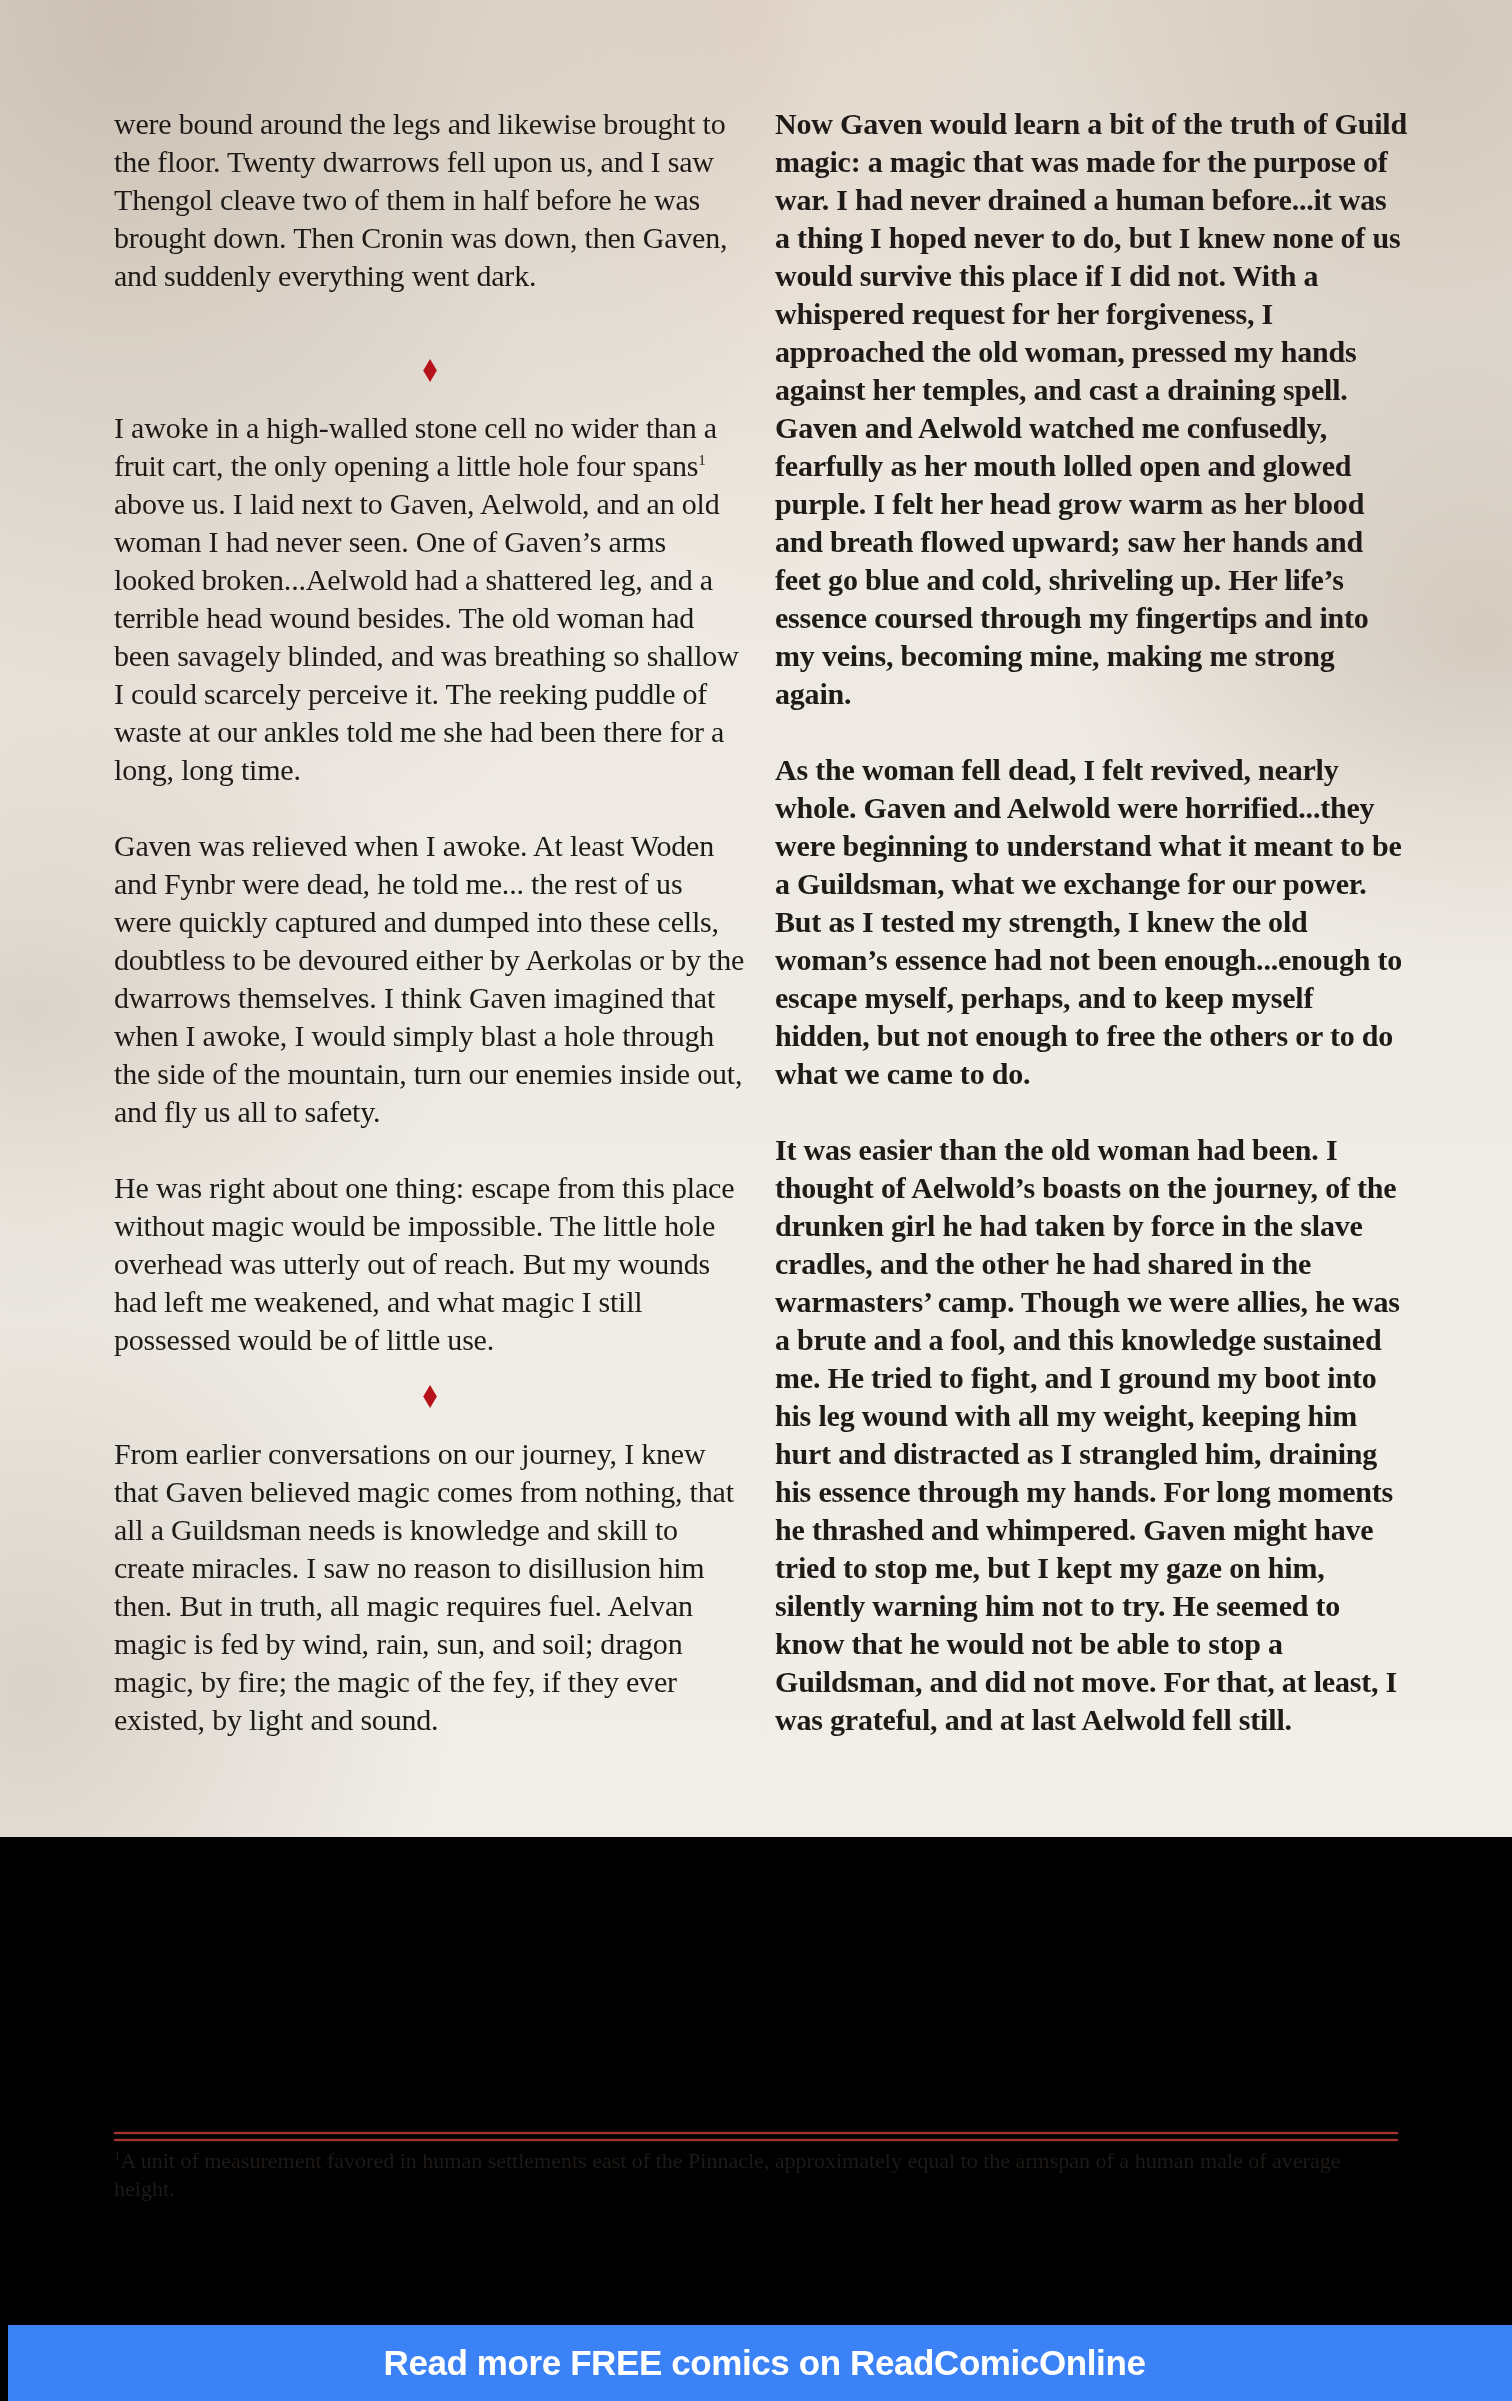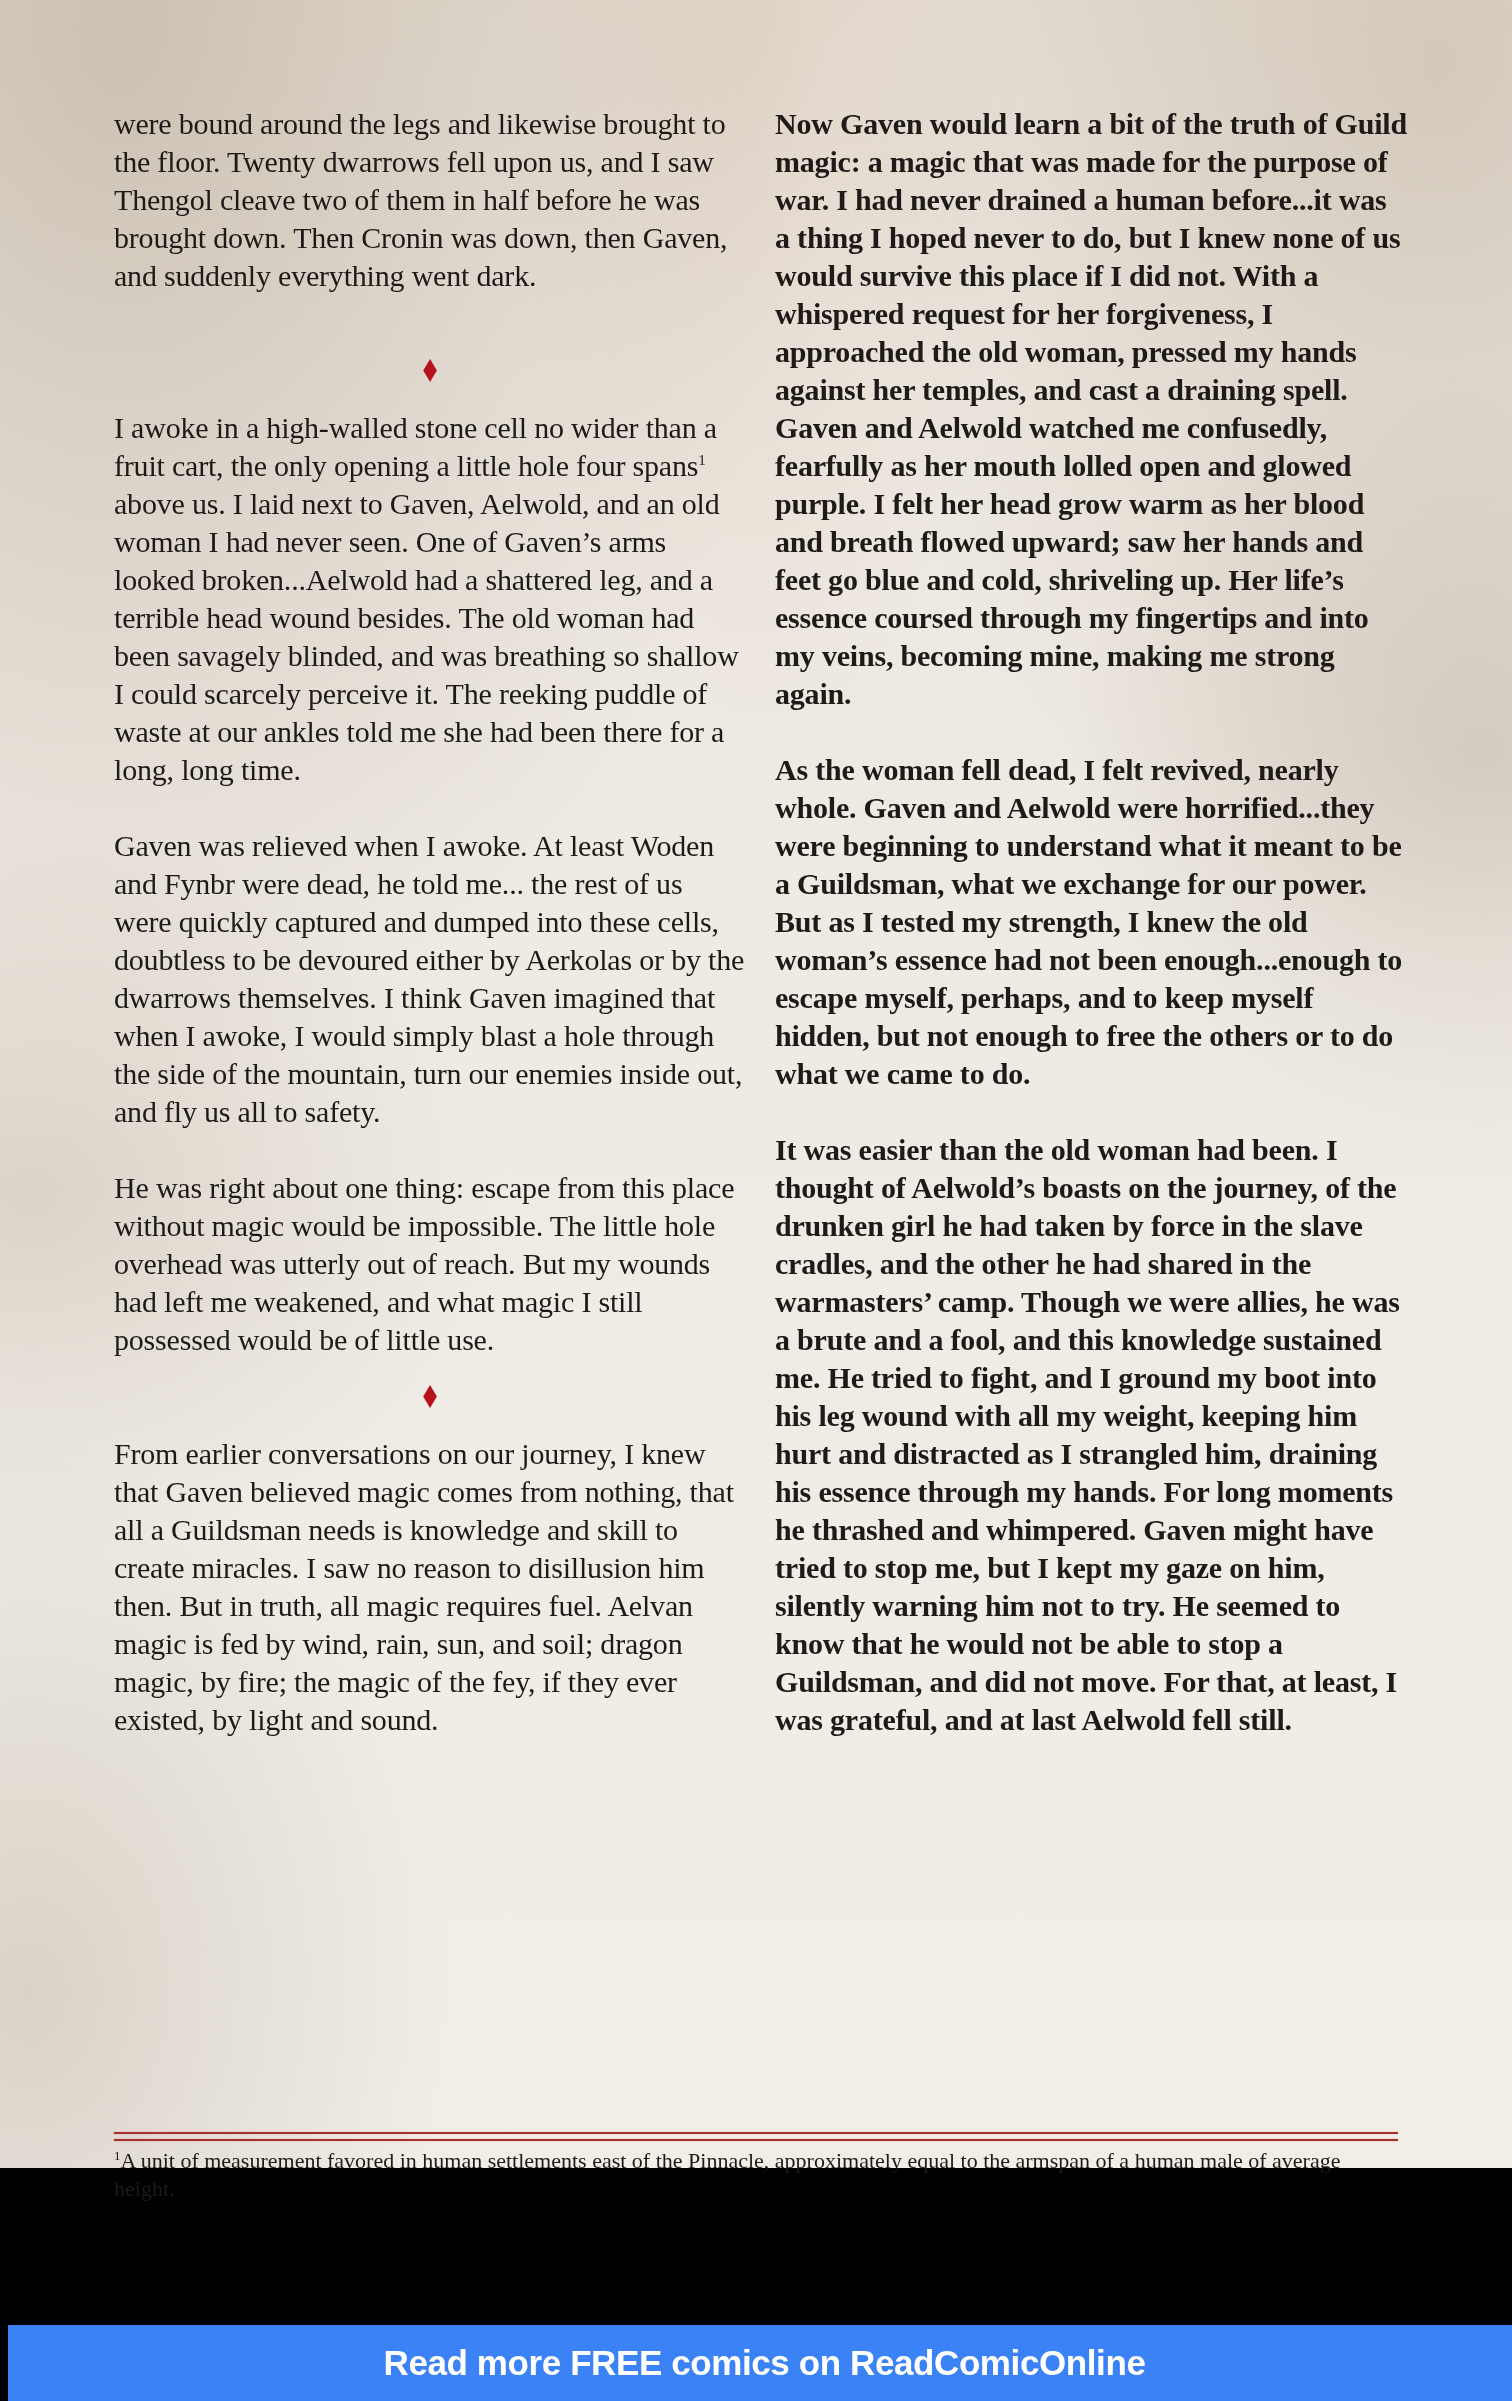--- a/index.html
+++ b/index.html
@@ -8,21 +8,21 @@
     height: 2401px;
     position: relative;
     overflow: hidden;
     background: #000;
     font-family: "Liberation Serif", "DejaVu Serif", serif;
   }
   .page {
     position: absolute;
     left: 0; top: 0;
     width: 1513px;
-    height: 2168px;
+    height: 1837px;
     background:
       radial-gradient(ellipse at 8% 2%, rgba(150,130,110,0.35), transparent 35%),
       radial-gradient(ellipse at 95% 3%, rgba(160,140,120,0.30), transparent 30%),
       radial-gradient(ellipse at 98% 35%, rgba(150,130,110,0.25), transparent 20%),
       radial-gradient(ellipse at 2% 55%, rgba(160,140,120,0.25), transparent 22%),
       radial-gradient(ellipse at 2% 92%, rgba(150,130,110,0.25), transparent 20%),
       radial-gradient(ellipse at 50% 0%, rgba(200,170,150,0.25), transparent 25%),
       linear-gradient(180deg, #e9e2d8 0%, #ede8e0 18%, #efebe4 50%, #f0ede6 80%, #f1eee8 100%);
   }
   .column {

